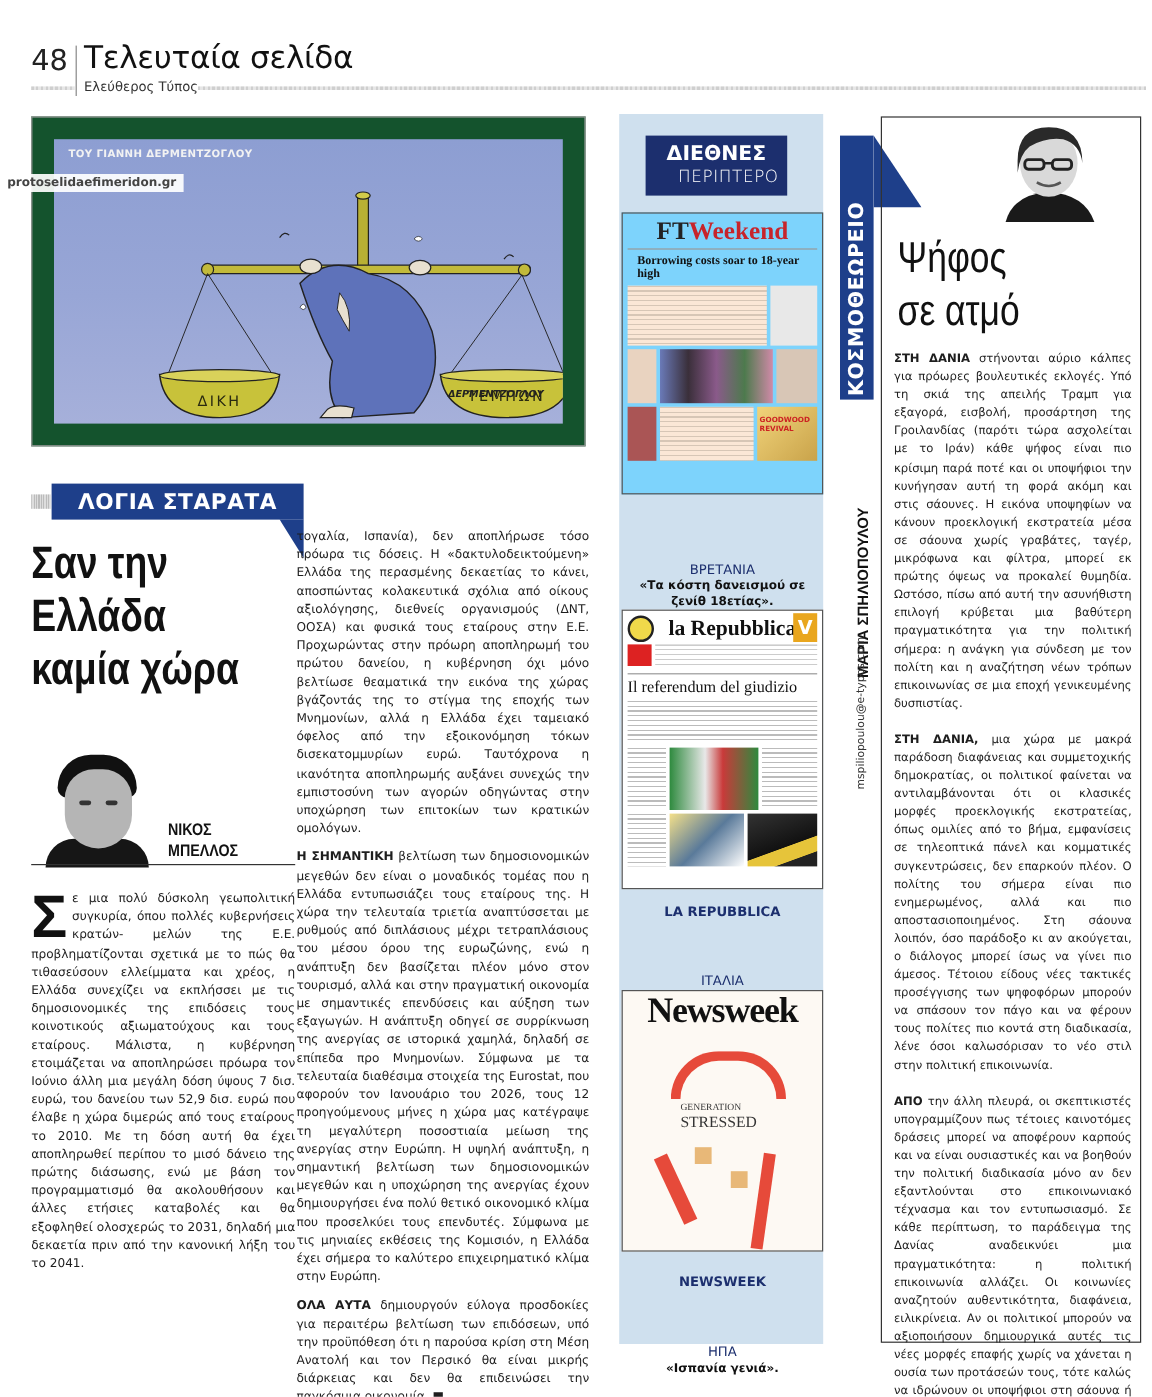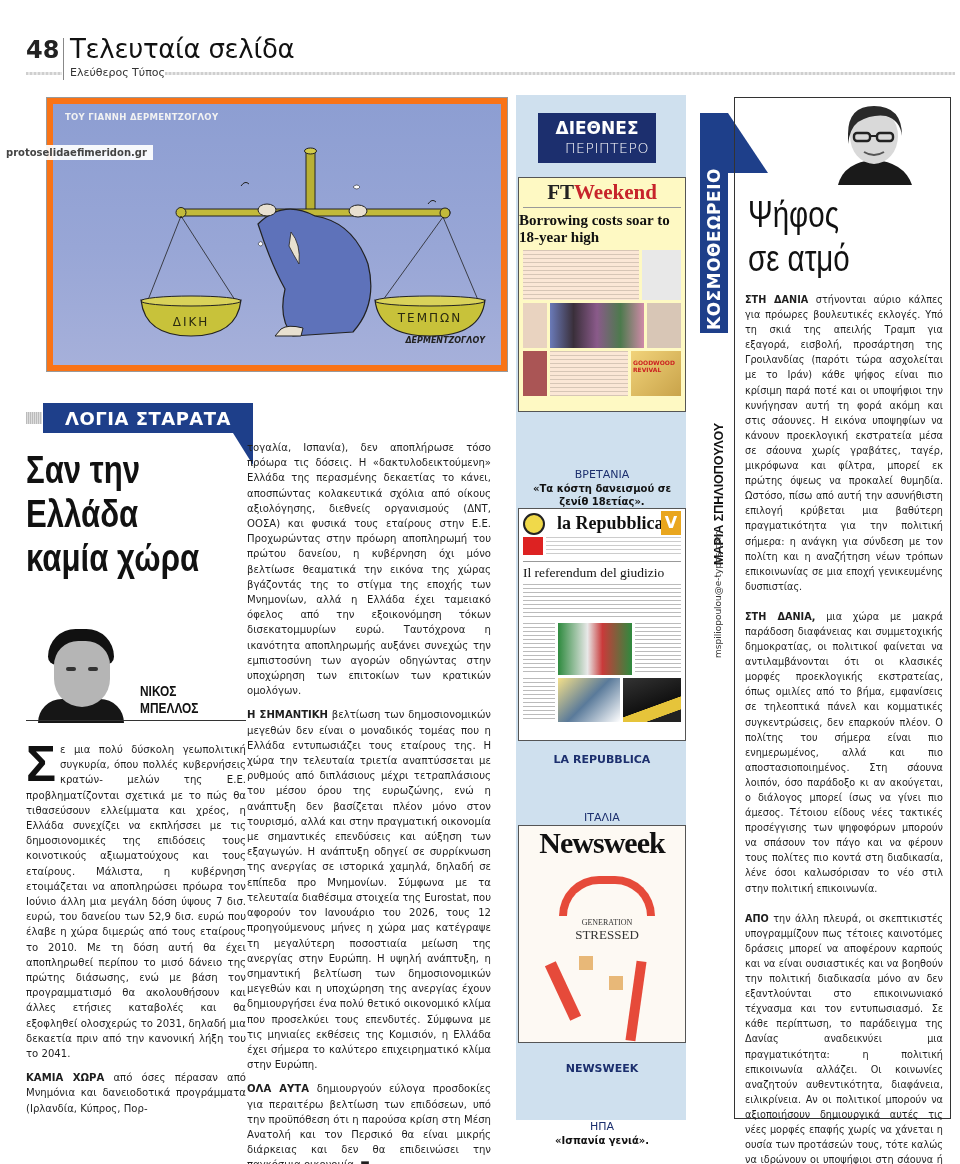--- a/index.html
+++ b/index.html
@@ -1,28 +1,28 @@
 <!DOCTYPE html>
 <html><head>
 <meta charset="utf-8">
 <style>
   * { box-sizing: border-box; margin: 0; padding: 0; }
   html, body { width: 960px; height: 1164px; background: #fff; overflow: hidden; }
   body { position: relative; font-family: "DejaVu Sans", sans-serif; color: #1a1a1a; }
 
   
-  .page-num { position: absolute; left: 26px; top: 36px; font-size: 24px; font-family: "DejaVu Sans", sans-serif; font-weight: 700; color: #222; }
+  .page-num { position: absolute; left: 26px; top: 36px; font-size: 24px; font-family: "DejaVu Sans", sans-serif; font-weight: 400; color: #222; }
   .hdr-divider { position: absolute; left: 63px; top: 38px; width: 1px; height: 42px; background: #888; }
   .page-title { position: absolute; left: 70px; top: 34px; font-size: 26px; font-weight: normal; color: #111; letter-spacing: -0.3px; }
   .paper-name { position: absolute; left: 70px; top: 66px; font-size: 11px; color: #333; }
   .hdr-rule { position: absolute; left: 165px; top: 72px; width: 790px; height: 3px; background: repeating-linear-gradient(90deg,#cfcfcf 0 2px,#e6e6e6 2px 4px); }
   .hdr-rule-left { position: absolute; left: 26px; top: 72px; width: 36px; height: 3px; background: repeating-linear-gradient(90deg,#cfcfcf 0 2px,#e6e6e6 2px 4px); }
 
   
-  .cartoon { position: absolute; left: 26px; top: 97px; width: 462px; height: 275px; border: 1px solid #999; background: #f97316; padding: 6px; margin-left: 20px; }
+  .cartoon { position: absolute; left: 26px; top: 97px; width: 462px; height: 275px; border: 1px solid #999; background: #14532d; padding: 18px; }
   .cartoon-inner { position: relative; width: 100%; height: 100%; background: linear-gradient(180deg,#8d9ed2 0%,#98a6d6 55%,#a6b0da 100%); overflow: hidden; }
   .cartoon-credit { position: absolute; left: 12px; top: 8px; color: #f2f2f2; font-size: 8.5px; font-weight: bold; letter-spacing: 0.3px; }
   .watermark { position: absolute; left: 0px; top: 145px; background: rgba(255,255,255,0.92); color: #444; font-size: 10px; font-weight: bold; padding: 2px 6px; z-index: 3; }
   .cartoon-sig { position: absolute; right: 16px; bottom: 20px; color: #222; font-size: 8px; font-style: italic; font-weight: bold; }
   .pan-label { font-family: "DejaVu Sans", sans-serif; font-size: 12px; fill: #2a2a10; letter-spacing: 2px; }
 
   
   .section-banner { position: absolute; left: 43px; top: 403px; width: 210px; height: 30px; background: #1e3f8a; color: #fff; font-weight: bold; font-size: 18px; display: flex; align-items: center; justify-content: center; letter-spacing: 0.5px; }
   .banner-tail { position: absolute; left: 233px; top: 433px; width: 0; height: 0; border-left: 20px solid transparent; border-top: 32px solid #1e3f8a; }
   .banner-stub { position: absolute; left: 26px; top: 412px; width: 16px; height: 12px; background: repeating-linear-gradient(90deg,#bbb 0 1px,#ddd 1px 2px); }
@@ -44,30 +44,30 @@
   .col1 { left: 26px; top: 742px; width: 220px; }
   .dropcap { float: left; width: 30px; height: 36px; font-family: "Liberation Sans", sans-serif; font-weight: bold; font-size: 50px; line-height: 40px; margin: 2px 4px 0 0; color: #111; }
   .col2 { left: 247px; top: 440px; width: 244px; }
 
   
   .kiosk { position: absolute; left: 516px; top: 95px; width: 170px; height: 1025px; background: #cfe0ee; }
   .kiosk-badge { position: absolute; left: 538px; top: 113px; width: 118px; height: 50px; background: #1c2f6e; color: #fff; text-align: center; }
   .kiosk-badge .t1 { font-weight: bold; font-size: 17px; line-height: 22px; margin-top: 4px; }
   .kiosk-badge .t2 { font-size: 14px; line-height: 18px; font-weight: 300; letter-spacing: 0.5px; padding-left: 20px; }
   .cover { position: absolute; border: 1px solid #555; background: #fff; overflow: hidden; }
-  .cover-ft { left: 518px; top: 177px; width: 168px; height: 235px; background: #fef9c3; }
+  .cover-ft { left: 518px; top: 177px; width: 168px; height: 235px; background: #7dd3fc; }
   .ft-mast { text-align: center; font-family: "Liberation Serif", serif; font-size: 21px; font-weight: bold; color: #222; margin-top: 2px; }
   .ft-mast span { color: #c7242b; }
-  .ft-headline { font-family: "Liberation Serif", serif; font-size: 15px; font-weight: bold; margin: 4px 0; color: #111; }
+  .ft-headline { font-family: "Liberation Serif", serif; font-size: 10px; font-weight: bold; margin: 4px 12px; color: #111; }
   .cover-rep { left: 518px; top: 508px; width: 168px; height: 233px; background: #fff; }
   .rep-mast { font-family: "Liberation Serif", serif; font-size: 18px; font-weight: bold; color: #111; margin-left: 38px; margin-top: 4px; }
   .rep-headline { font-family: "Liberation Serif", serif; font-size: 13.5px; color: #111; margin: 6px 4px 0; border-top: 1px solid #999; padding-top: 3px; }
   .cover-nw { left: 518px; top: 825px; width: 168px; height: 218px; background: #fdf9f3; }
   .nw-mast { font-family: "Liberation Serif", serif; font-weight: bold; font-size: 30px; color: #111; text-align: center; letter-spacing: -1px; margin-top: 0px; }
-  .nw-gen { position: absolute; left: 48px; top: 92px; width: 80px; text-align: center; font-family: "Liberation Serif", serif; color: #333; }
+  .nw-gen { position: absolute; left: 48px; top: 92px; width: 80px; text-align: left; font-family: "Liberation Serif", serif; color: #333; }
   .nw-gen .g1 { font-size: 8px; }
   .nw-gen .g2 { font-size: 13px; }
   .kiosk-caption { position: absolute; left: 518px; width: 168px; text-align: center; color: #1c2f6e; }
   .kiosk-caption .name { font-weight: bold; font-size: 11px; line-height: 14px; }
   .kiosk-caption .country { font-size: 11px; line-height: 14px; color: #1c2f6e; margin-top: 44px; }
   .kiosk-caption .quote { font-weight: bold; font-size: 10px; line-height: 13px; color: #111; }
 
   
   .kosmo-bar { position: absolute; left: 700px; top: 113px; width: 28px; height: 220px; background: #1e3f8a; }
   .kosmo-text { position: absolute; left: 704px; top: 330px; transform: rotate(-90deg); transform-origin: left top; color: #fff; font-weight: bold; font-size: 17px; letter-spacing: 0.5px; white-space: nowrap; }
@@ -148,21 +148,20 @@
   <div class="eye" style="left:54px"></div>
 </div>
 <div class="author-name">
   <div>ΝΙΚΟΣ</div>
   <div>ΜΠΕΛΛΟΣ</div>
 </div>
 <div class="author-rule"></div>
 
 <div class="col col1">
   <p><span class="dropcap">Σ</span><span>ε μια πολύ δύσκολη γεωπολιτική συγκυρία, όπου πολλές κυβερνήσεις κρατών- μελών της Ε.Ε. προβληματίζονται σχετικά με το πώς θα τιθασεύσουν ελλείμματα και χρέος, η Ελλάδα συνεχίζει να εκπλήσσει με τις δημοσιονομικές της επιδόσεις τους κοινοτικούς αξιωματούχους και τους εταίρους. Μάλιστα, η κυβέρνηση ετοιμάζεται να αποπληρώσει πρόωρα τον Ιούνιο άλλη μια μεγάλη δόση ύψους 7 δισ. ευρώ, του δανείου των 52,9 δισ. ευρώ που έλαβε η χώρα διμερώς από τους εταίρους το 2010. Με τη δόση αυτή θα έχει αποπληρωθεί περίπου το μισό δάνειο της πρώτης διάσωσης, ενώ με βάση τον προγραμματισμό θα ακολουθήσουν και άλλες ετήσιες καταβολές και θα εξοφληθεί ολοσχερώς το 2031, δηλαδή μια δεκαετία πριν από την κανονική λήξη του το 2041.</span></p>
-  <p><span class="lead">ΚΑΜΙΑ ΧΩΡΑ</span><span> από όσες πέρασαν από Μνημόνια και δανειοδοτικά προγράμματα (Ιρλανδία, Κύπρος, Πορ-</span></p>
 </div>
 
 <div class="col col2">
   <p>τογαλία, Ισπανία), δεν αποπλήρωσε τόσο πρόωρα τις δόσεις. Η «δακτυλοδεικτούμενη» Ελλάδα της περασμένης δεκαετίας το κάνει, αποσπώντας κολακευτικά σχόλια από οίκους αξιολόγησης, διεθνείς οργανισμούς (ΔΝΤ, ΟΟΣΑ) και φυσικά τους εταίρους στην Ε.Ε. Προχωρώντας στην πρόωρη αποπληρωμή του πρώτου δανείου, η κυβέρνηση όχι μόνο βελτίωσε θεαματικά την εικόνα της χώρας βγάζοντάς της το στίγμα της εποχής των Μνημονίων, αλλά η Ελλάδα έχει ταμειακό όφελος από την εξοικονόμηση τόκων δισεκατομμυρίων ευρώ. Ταυτόχρονα η ικανότητα αποπληρωμής αυξάνει συνεχώς την εμπιστοσύνη των αγορών οδηγώντας στην υποχώρηση των επιτοκίων των κρατικών ομολόγων.</p>
   <p><span class="lead">Η ΣΗΜΑΝΤΙΚΗ</span><span> βελτίωση των δημοσιονομικών μεγεθών δεν είναι ο μοναδικός τομέας που η Ελλάδα εντυπωσιάζει τους εταίρους της. Η χώρα την τελευταία τριετία αναπτύσσεται με ρυθμούς από διπλάσιους μέχρι τετραπλάσιους του μέσου όρου της ευρωζώνης, ενώ η ανάπτυξη δεν βασίζεται πλέον μόνο στον τουρισμό, αλλά και στην πραγματική οικονομία με σημαντικές επενδύσεις και αύξηση των εξαγωγών. Η ανάπτυξη οδηγεί σε συρρίκνωση της ανεργίας σε ιστορικά χαμηλά, δηλαδή σε επίπεδα προ Μνημονίων. Σύμφωνα με τα τελευταία διαθέσιμα στοιχεία της Eurostat, που αφορούν τον Ιανουάριο του 2026, τους 12 προηγούμενους μήνες η χώρα μας κατέγραψε τη μεγαλύτερη ποσοστιαία μείωση της ανεργίας στην Ευρώπη. Η υψηλή ανάπτυξη, η σημαντική βελτίωση των δημοσιονομικών μεγεθών και η υποχώρηση της ανεργίας έχουν δημιουργήσει ένα πολύ θετικό οικονομικό κλίμα που προσελκύει τους επενδυτές. Σύμφωνα με τις μηνιαίες εκθέσεις της Κομισιόν, η Ελλάδα έχει σήμερα το καλύτερο επιχειρηματικό κλίμα στην Ευρώπη.</span></p>
   <p><span class="lead">ΟΛΑ ΑΥΤΑ</span><span> δημιουργούν εύλογα προσδοκίες για περαιτέρω βελτίωση των επιδόσεων, υπό την προϋπόθεση ότι η παρούσα κρίση στη Μέση Ανατολή και τον Περσικό θα είναι μικρής διάρκειας και δεν θα επιδεινώσει την παγκόσμια οικονομία. ■</span></p>
 </div>
 
 <div class="kiosk"></div>
 <div class="kiosk-badge">

